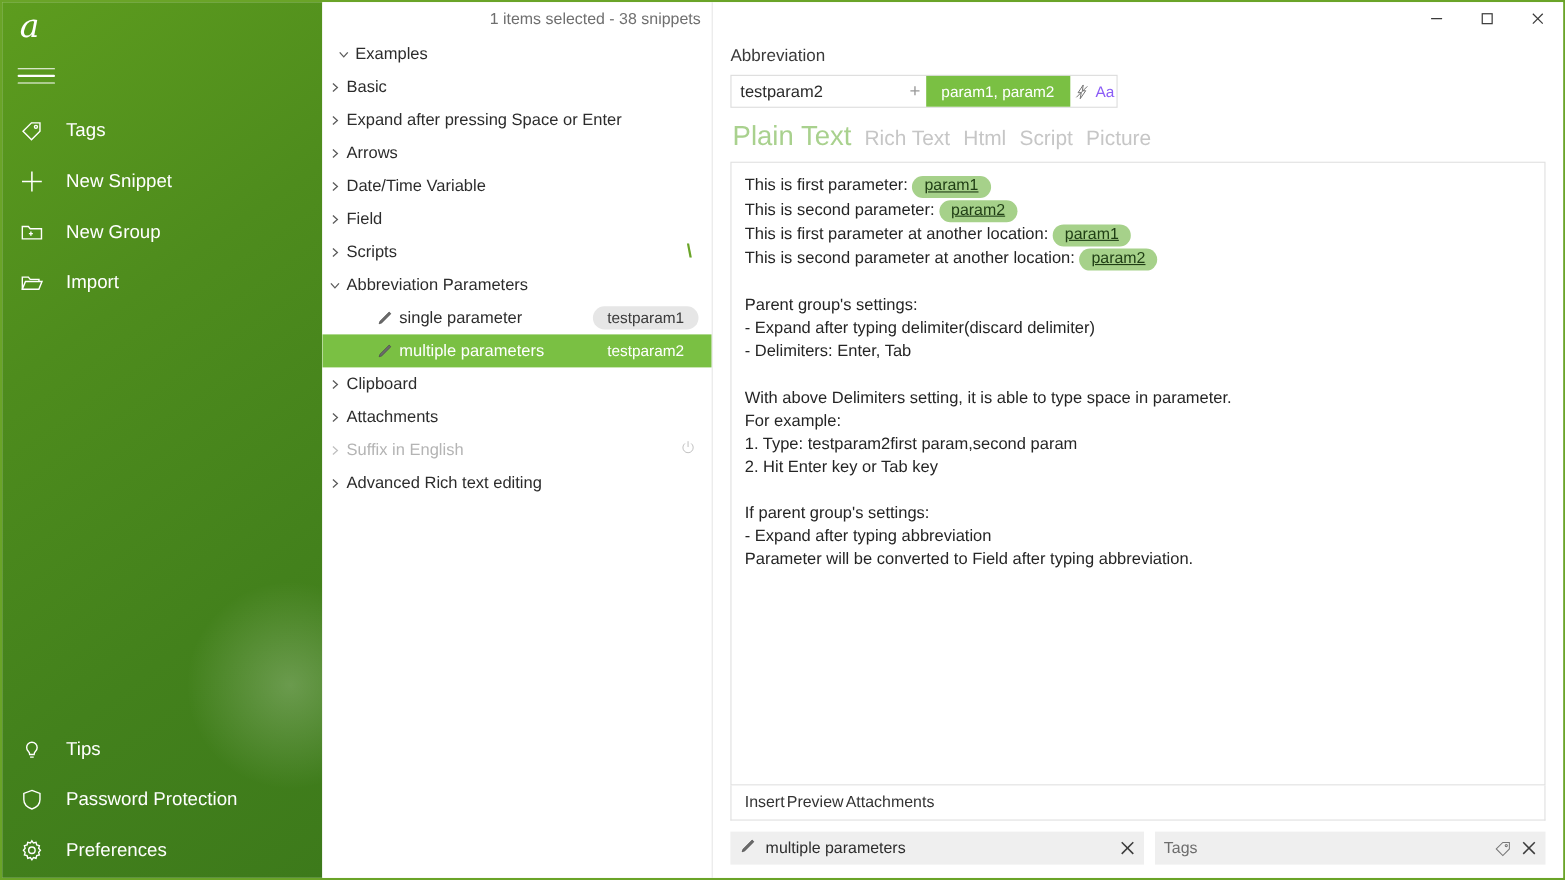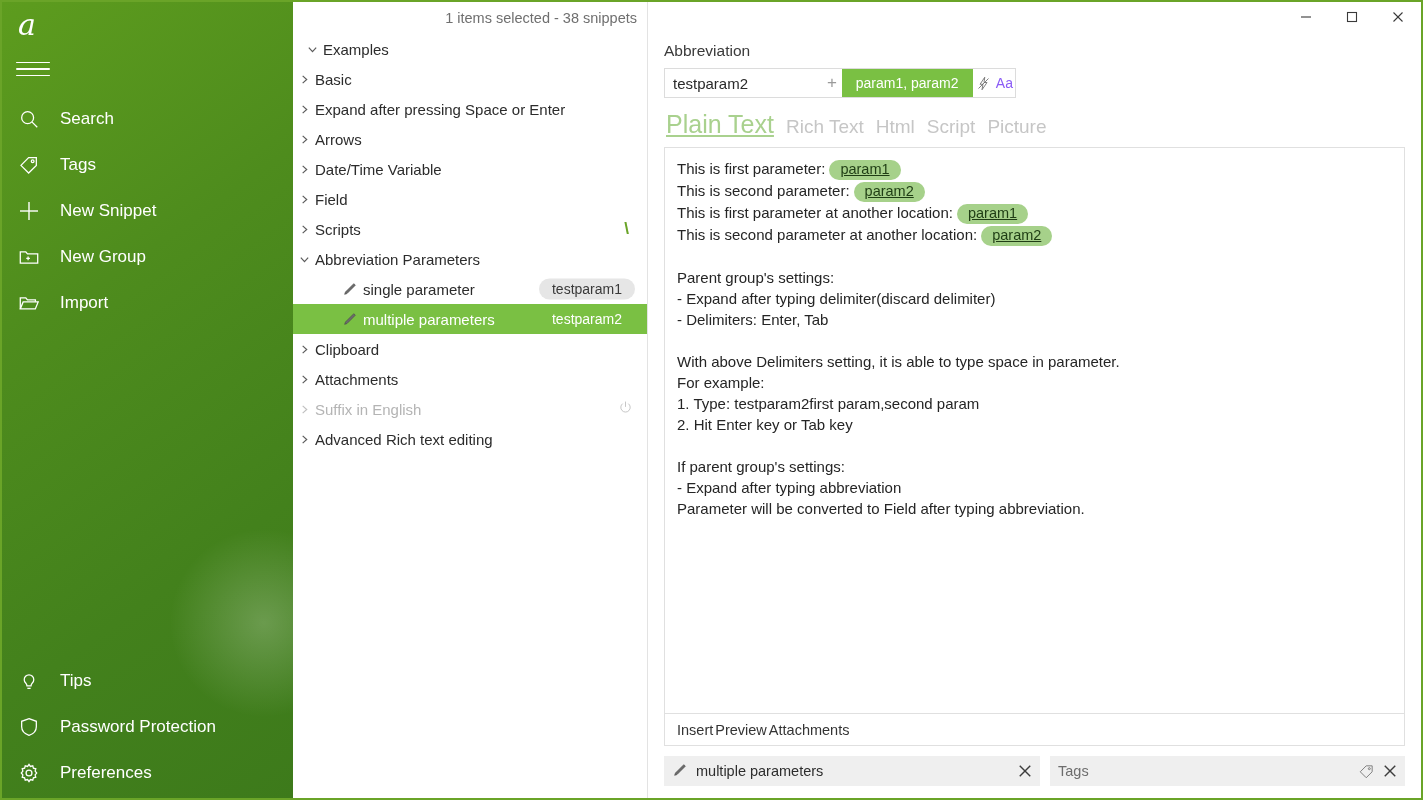--- a/index.html
+++ b/index.html
@@ -201,21 +201,21 @@
     display: flex; align-items: center; justify-content: center;
     color: #8b5cf6;
     cursor: pointer;
     font-size: 14px;
   }
   .format-tabs {
     display: flex; align-items: baseline; gap: 12px;
     padding: 12px 0 8px 2px;
   }
   .ftab { color: #c6c6c6; font-size: 19px; cursor: pointer; }
-  .ftab.active { color: #a9d18e; font-size: 25px; text-decoration: underline; }
+  .ftab.active { color: #a9d18e; font-size: 25px; }
 
   .editor {
     border: 1px solid #e0e0e0;
     flex: 1 1 auto;
     min-height: 0;
     padding: 10px 12px;
     overflow: hidden;
     font-size: 15px;
     line-height: 21px;
     color: #252525;
@@ -270,29 +270,20 @@
 
   <div id="sidebar">
     <div class="logo">a</div>
 
     <div class="hamburger">
       <i></i>
       <i></i>
       <i></i>
     </div>
 
-    <div class="nav-item">
-      <span class="ico">
-        <svg width="22" height="22" viewBox="0 0 24 24" fill="none" stroke="#ffffff" stroke-width="1.4">
-          <circle cx="10.5" cy="10.5" r="6.5"></circle>
-            <line x1="15.4" y1="15.4" x2="21" y2="21"></line>
-        </svg>
-      </span>
-      <span class="nav-label">Search</span>
-    </div>
 
     <div class="nav-item">
       <span class="ico">
         <svg width="22" height="22" viewBox="0 0 24 24" fill="none" stroke="#ffffff" stroke-width="1.4">
           <path d="M3.2 12.4 L11.6 4 H20 V12.4 L11.6 20.8 Z"></path>
             <circle cx="16" cy="8" r="1.5"></circle>
         </svg>
       </span>
       <span class="nav-label">Tags</span>
     </div>

